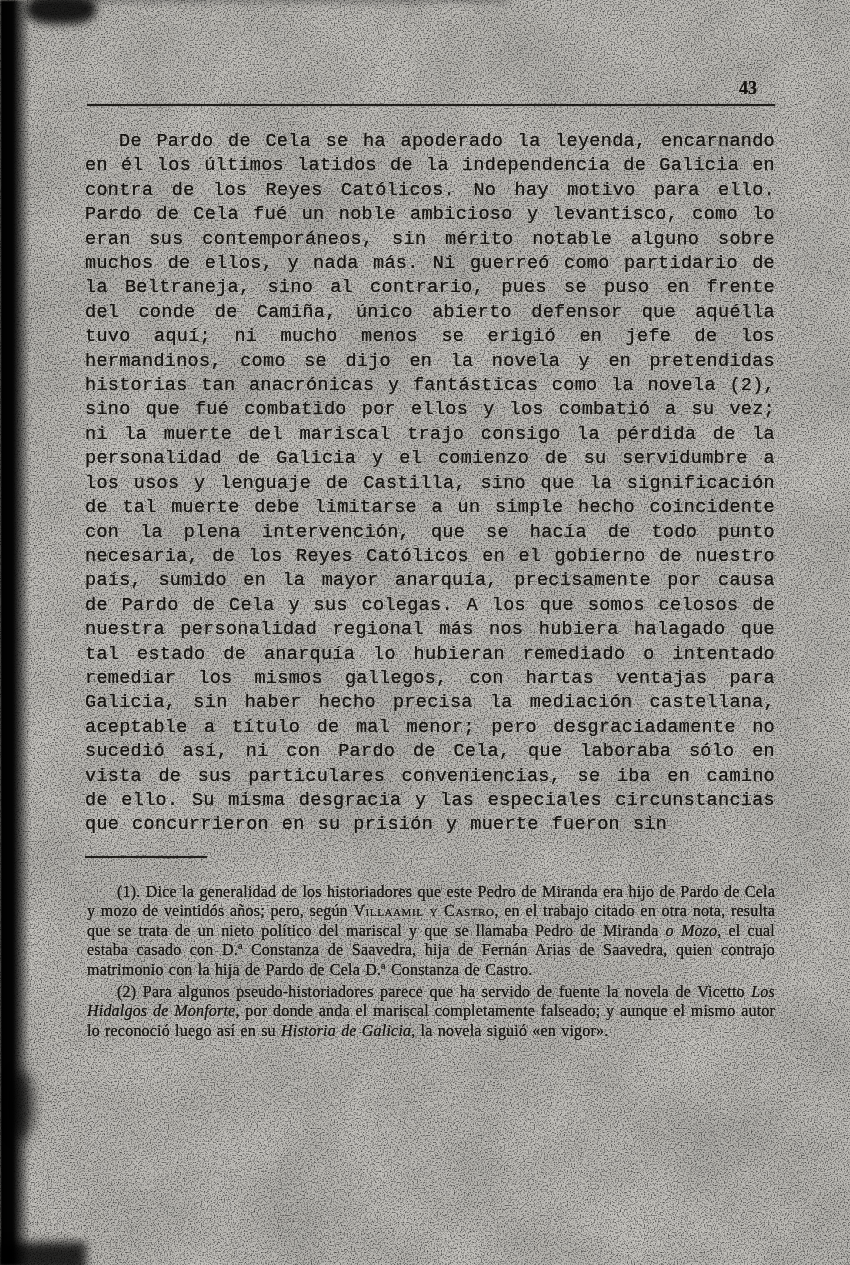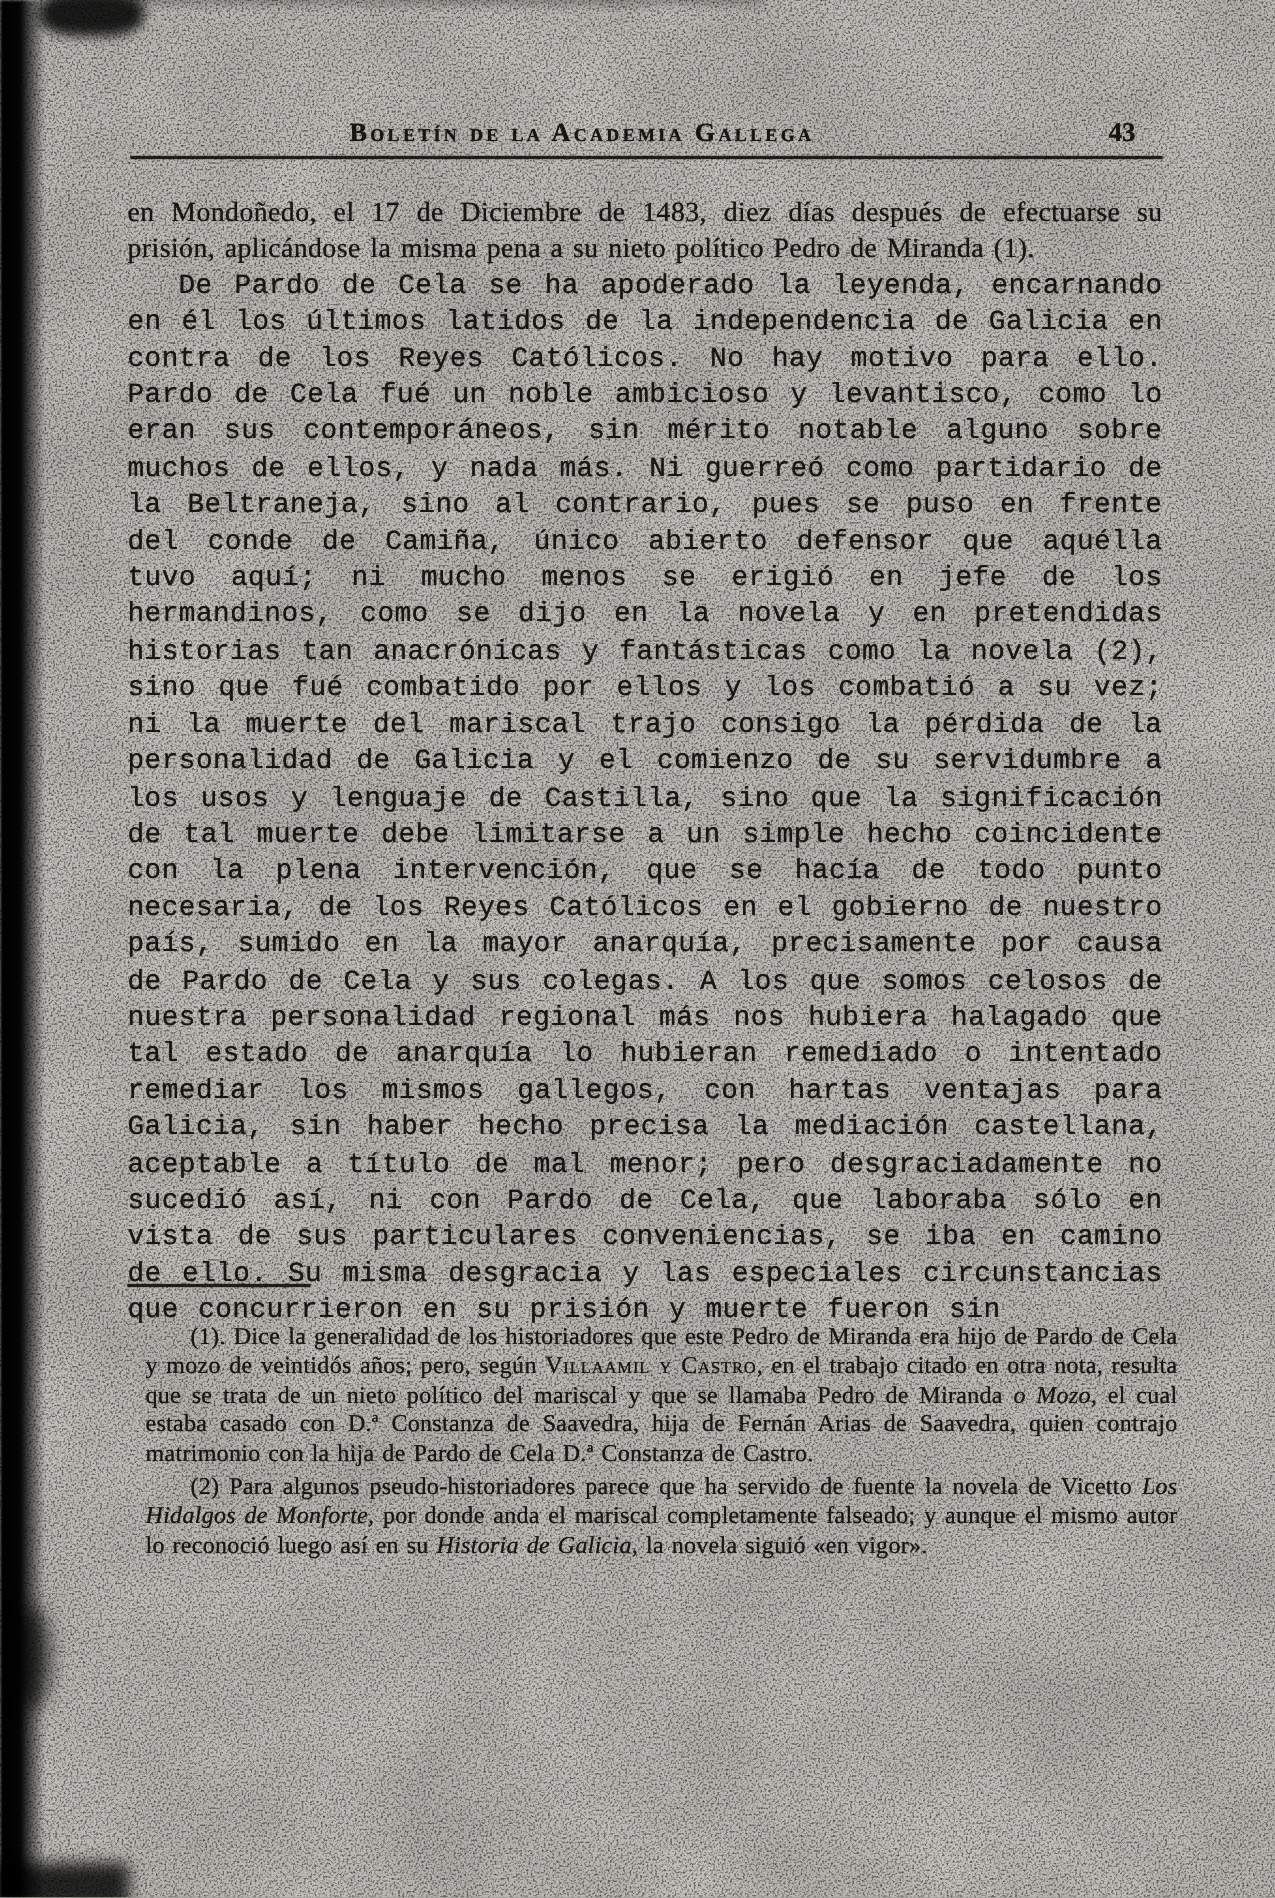--- a/index.html
+++ b/index.html
@@ -68,21 +68,21 @@
     word-spacing:1.5px;
     text-align:justify;
     text-shadow:0 0 .55px rgba(25,22,18,.85);
   }
   .body-text p.indented{text-indent:34px;font-family:Liberation Mono, monospace;}
   .footnote-rule{
     position:absolute;top:856px;left:0;width:122px;height:2px;
     background:var(--rule);box-shadow:0 0 1px var(--rule);
   }
   .footnotes{
-    position:absolute;top:882px;left:12px;width:688px;
+    position:absolute;top:882px;left:2px;width:688px;
   }
   .footnotes p{
     margin:0 0 3px 0;
     font-size:16px;
     line-height:19.4px;
     letter-spacing:.2px;
     word-spacing:1px;
     text-align:justify;
     text-indent:30px;
     text-shadow:0 0 .5px rgba(25,22,18,.85);
@@ -92,28 +92,26 @@
   .seg-smallcaps{font-variant:small-caps;letter-spacing:.6px;}
 </style>
 </head>
 <body>
 
 <div class="scan">
 
   <div class="page-content">
 
     <div class="journal-header">
-      <span class="journal-title">Boletín de la Academia Gallega</span>
       <span class="page-number">43</span>
     </div>
 
     <div class="header-rule"></div>
 
     <div class="body-text">
-      <p>en Mondoñedo, el 17 de Diciembre de 1483, diez días después de efectuarse su prisión, aplicándose la misma pena a su nieto político Pedro de Miranda (1).</p>
       <p class="indented">De Pardo de Cela se ha apoderado la leyenda, encarnando en él los últimos latidos de la independencia de Galicia en contra de los Reyes Católicos. No hay motivo para ello. Pardo de Cela fué un noble ambicioso y levantisco, como lo eran sus contemporáneos, sin mérito notable alguno sobre muchos de ellos, y nada más. Ni guerreó como partidario de la Beltraneja, sino al contrario, pues se puso en frente del conde de Camiña, único abierto defensor que aquélla tuvo aquí; ni mucho menos se erigió en jefe de los hermandinos, como se dijo en la novela y en pretendidas historias tan anacrónicas y fantásticas como la novela (2), sino que fué combatido por ellos y los combatió a su vez; ni la muerte del mariscal trajo consigo la pérdida de la personalidad de Galicia y el comienzo de su servidumbre a los usos y lenguaje de Castilla, sino que la significación de tal muerte debe limitarse a un simple hecho coincidente con la plena intervención, que se hacía de todo punto necesaria, de los Reyes Católicos en el gobierno de nuestro país, sumido en la mayor anarquía, precisamente por causa de Pardo de Cela y sus colegas. A los que somos celosos de nuestra personalidad regional más nos hubiera halagado que tal estado de anarquía lo hubieran remediado o intentado remediar los mismos gallegos, con hartas ventajas para Galicia, sin haber hecho precisa la mediación castellana, aceptable a título de mal menor; pero desgraciadamente no sucedió así, ni con Pardo de Cela, que laboraba sólo en vista de sus particulares conveniencias, se iba en camino de ello. Su misma desgracia y las especiales circunstancias que concurrieron en su prisión y muerte fueron sin</p>
     </div>
 
     <div class="footnote-rule"></div>
 
     <div class="footnotes">
       <p><span class="seg-normal">(1). Dice la generalidad de los historiadores que este Pedro de Miranda era hijo de Pardo de Cela y mozo de veintidós años; pero, según </span><span class="seg-smallcaps">Villaamil y Castro</span><span class="seg-normal">, en el trabajo citado en otra nota, resulta que se trata de un nieto político del mariscal y que se llamaba Pedro de Miranda </span><span class="seg-italic">o Mozo,</span><span class="seg-normal"> el cual estaba casado con D.ª Constanza de Saavedra, hija de Fernán Arias de Saavedra, quien contrajo matrimonio con la hija de Pardo de Cela D.ª Constanza de Castro.</span></p>
       <p><span class="seg-normal">(2) Para algunos pseudo-historiadores parece que ha servido de fuente la novela de Vicetto </span><span class="seg-italic">Los Hidalgos de Monforte,</span><span class="seg-normal"> por donde anda el mariscal completamente falseado; y aunque el mismo autor lo reconoció luego así en su </span><span class="seg-italic">Historia de Galicia,</span><span class="seg-normal"> la novela siguió «en vigor».</span></p>
     </div>
 

